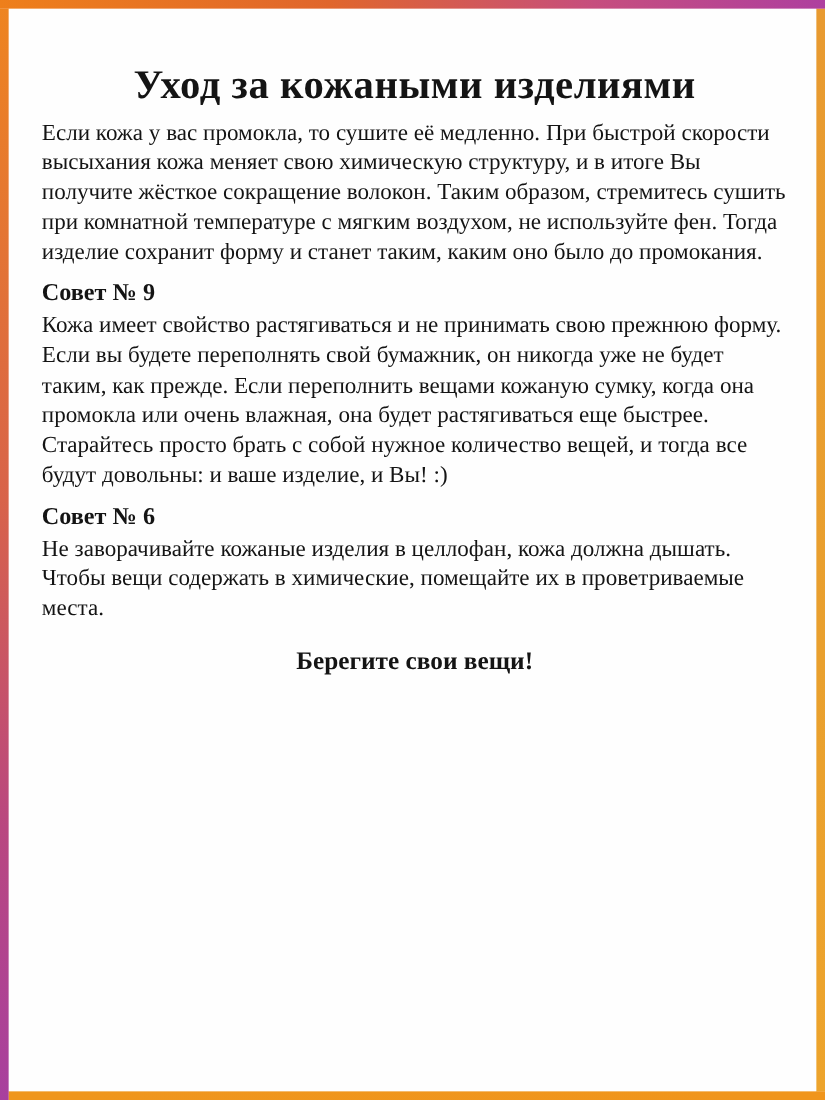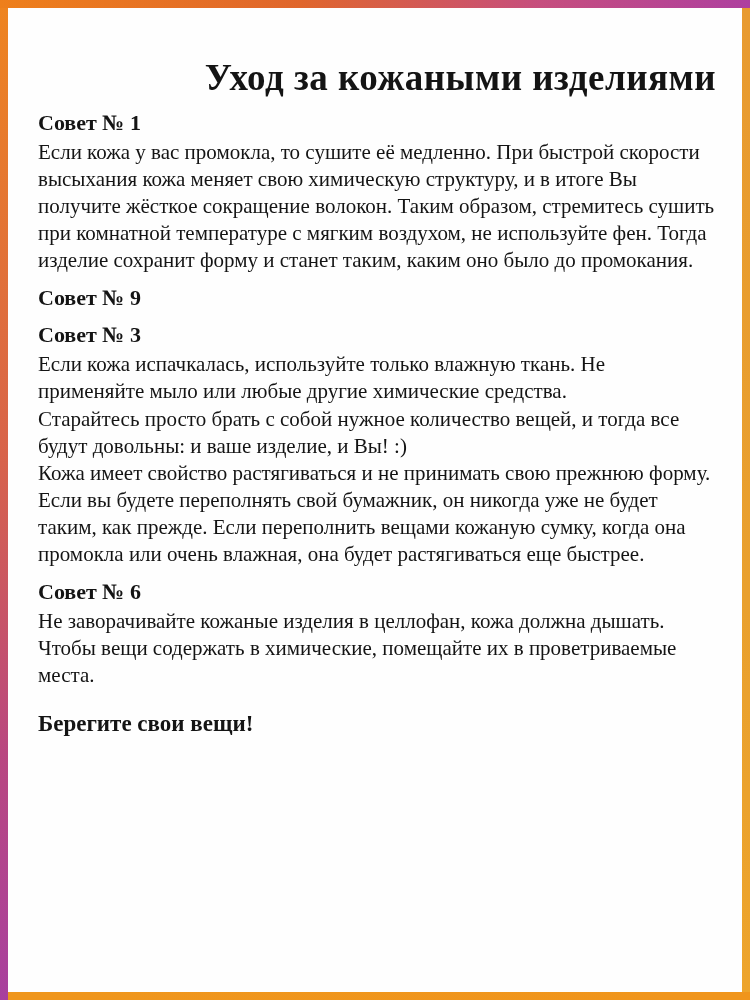--- a/index.html
+++ b/index.html
@@ -38,68 +38,64 @@
   .page {
     position: absolute;
     top: 8px; left: 8px; right: 8px; bottom: 8px;
     background: #fefefe;
     padding: 48px 26px 0 30px;
     box-sizing: border-box;
   }
   .page-title {
     font-size: 37px;
     font-weight: bold;
-    text-align: right;
+    text-align: center;
     margin: 0 0 8px 0;
     letter-spacing: 0.5px;
   }
   .tip-section h2 {
     font-size: 22px;
     font-weight: bold;
     margin: 11px 0 3px 0;
   }
   .tip-section p {
     font-size: 21px;
     line-height: 1.29;
     margin: 0;
   }
   .footer-note {
     font-size: 23px;
     font-weight: bold;
+    text-align: center;
     margin: 22px 0 16px 0;
   }
 </style>
 </head>
 <body>
 
 <div class="frame-top"></div>
 <div class="frame-left"></div>
 <div class="frame-right"></div>
 <div class="frame-bottom"></div>
 
 <main class="page">
   <h1 class="page-title">Уход за кожаными изделиями</h1>
 
   <section class="tip-section">
-    <h2>Совет № 1</h2>
     <p>Если кожа у вас промокла, то сушите её медленно. При быстрой скорости высыхания кожа меняет свою химическую структуру, и в итоге Вы получите жёсткое сокращение волокон. Таким образом, стремитесь сушить при комнатной температуре с мягким воздухом, не используйте фен. Тогда изделие сохранит форму и станет таким, каким оно было до промокания.</p>
   </section>
 
   <section class="tip-section">
     <h2>Совет № 9</h2>
   </section>
 
-  <section class="tip-section">
-    <h2>Совет № 3</h2>
-    <p>Если кожа испачкалась, используйте только влажную ткань. Не применяйте мыло или любые другие химические средства.</p>
-  </section>
 
   <section class="tip-section">
+    <p>Кожа имеет свойство растягиваться и не принимать свою прежнюю форму. Если вы будете переполнять свой бумажник, он никогда уже не будет таким, как прежде. Если переполнить вещами кожаную сумку, когда она промокла или очень влажная, она будет растягиваться еще быстрее.</p>
     <p>Старайтесь просто брать с собой нужное количество вещей, и тогда все будут довольны: и ваше изделие, и Вы! :)</p>
-    <p>Кожа имеет свойство растягиваться и не принимать свою прежнюю форму. Если вы будете переполнять свой бумажник, он никогда уже не будет таким, как прежде. Если переполнить вещами кожаную сумку, когда она промокла или очень влажная, она будет растягиваться еще быстрее.</p>
   </section>
 
   <section class="tip-section">
     <h2>Совет № 6</h2>
     <p>Не заворачивайте кожаные изделия в целлофан, кожа должна дышать. Чтобы вещи содержать в химические, помещайте их в проветриваемые места.</p>
   </section>
 
   <p class="footer-note">Берегите свои вещи!</p>
 </main>
 

